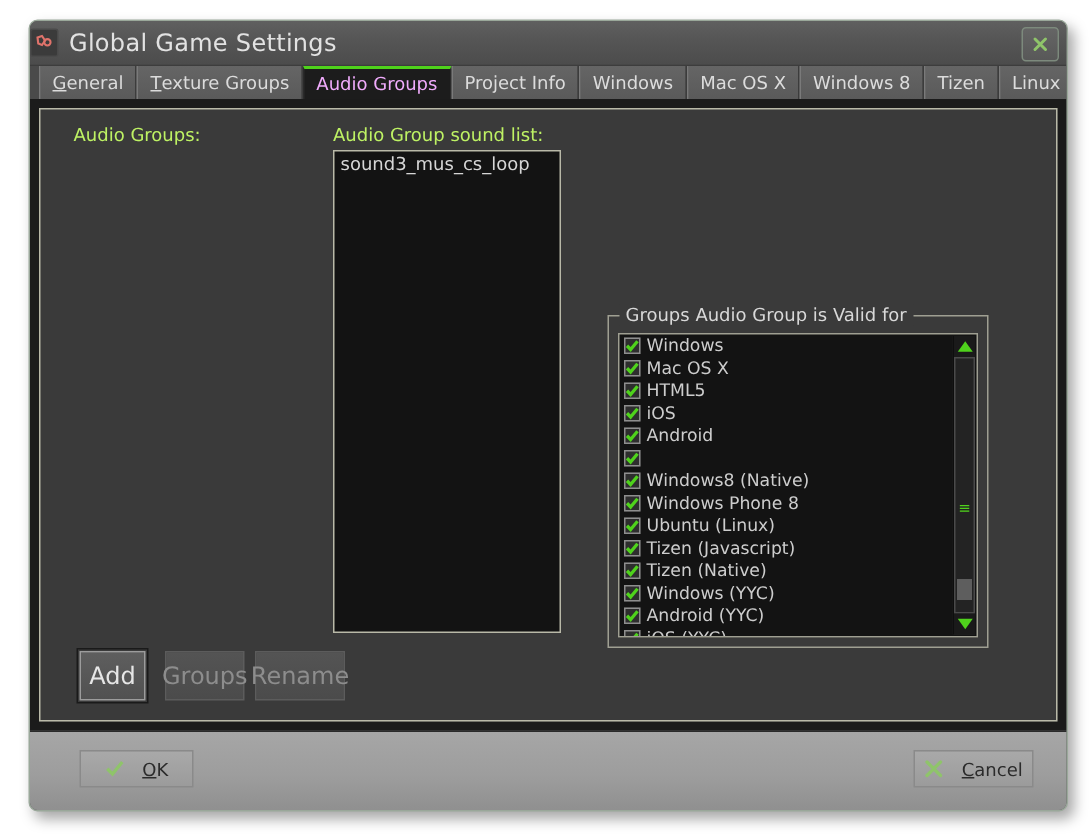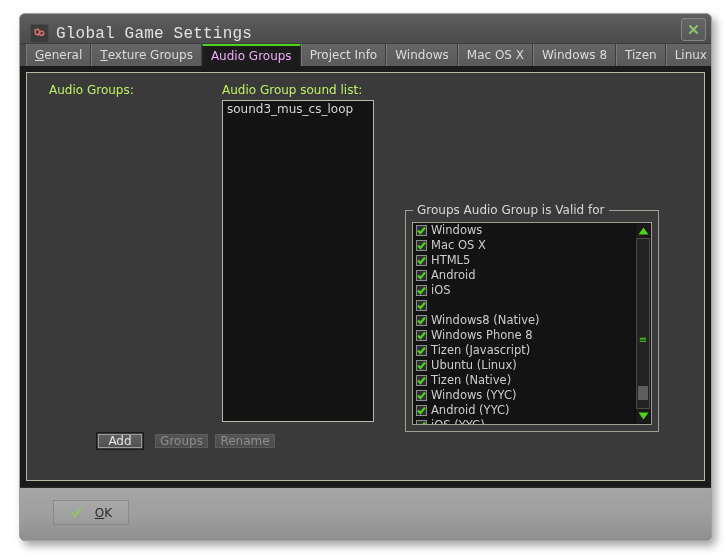--- a/index.html
+++ b/index.html
@@ -34,24 +34,23 @@
     overflow: hidden;
   }
 
   
   .titlebar {
     position: relative;
     height: 30px;
     background: linear-gradient(to bottom, #5f5f5f 0%, #555555 45%, #4c4c4c 100%);
     border-bottom: 1px solid #3d3d3d;
     display: flex;
-    align-items: flex-end;
-    padding-left: 10px;
-    box-sizing: border-box;
-    font-family: Liberation Mono, monospace;
+    align-items: center;
+    padding-left: 0;
+    box-sizing: border-box;
   }
   .app-icon {
     width: 17px;
     height: 17px;
     background: #3b3b3b;
     border: 1px solid #4a4a4a;
     border-radius: 2px;
     display: flex;
     align-items: center;
     justify-content: center;
@@ -253,30 +252,29 @@
     justify-content: center;
     color: #4fd21c;
     font-size: 10px;
     line-height: 9px;
     letter-spacing: 0;
   }
 
   
   .btn {
     position: absolute;
-    height: 14px;
-    display: flex;
-    align-items: center;
-    justify-content: center;
-    font-size: 12px;
+    height: 33px;
+    display: flex;
+    align-items: center;
+    justify-content: center;
+    font-size: 16px;
     background: linear-gradient(to bottom,#5e5e5e,#515151);
     border: 1px solid #6e6e6e;
     color: #e6e6e6;
     box-sizing: border-box;
-    margin-left: 45px;
   }
   .btn.focused {
     outline: 1px solid #1a1a1a;
     outline-offset: 1px;
     border: 1px solid #9c9c9c;
   }
   .btn.disabled {
     color: #8d8d8d;
     background: linear-gradient(to bottom,#545454,#4b4b4b);
     border: 1px solid #5c5c5c;
@@ -404,38 +402,38 @@
               </span>
               <span class="check-label">HTML5</span>
             </div>
 
             <div class="check-row">
               <span class="cbox">
                 <svg width="9" height="9" viewBox="0 0 9 9">
                     <path d="M1 4.5 L3.4 7 L8 1.5" stroke="#4fd21c" stroke-width="2.2" fill="none"></path>
                   </svg>
               </span>
+              <span class="check-label">iOS</span>
+            </div>
+
+            <div class="check-row">
+              <span class="cbox">
+                <svg width="9" height="9" viewBox="0 0 9 9">
+                    <path d="M1 4.5 L3.4 7 L8 1.5" stroke="#4fd21c" stroke-width="2.2" fill="none"></path>
+                  </svg>
+              </span>
               <span class="check-label">Android</span>
             </div>
 
             <div class="check-row">
               <span class="cbox">
                 <svg width="9" height="9" viewBox="0 0 9 9">
                     <path d="M1 4.5 L3.4 7 L8 1.5" stroke="#4fd21c" stroke-width="2.2" fill="none"></path>
                   </svg>
               </span>
-              <span class="check-label">iOS</span>
-            </div>
-
-            <div class="check-row">
-              <span class="cbox">
-                <svg width="9" height="9" viewBox="0 0 9 9">
-                    <path d="M1 4.5 L3.4 7 L8 1.5" stroke="#4fd21c" stroke-width="2.2" fill="none"></path>
-                  </svg>
-              </span>
             </div>
 
             <div class="check-row">
               <span class="cbox">
                 <svg width="9" height="9" viewBox="0 0 9 9">
                     <path d="M1 4.5 L3.4 7 L8 1.5" stroke="#4fd21c" stroke-width="2.2" fill="none"></path>
                   </svg>
               </span>
               <span class="check-label">Windows8 (Native)</span>
             </div>
@@ -448,30 +446,30 @@
               </span>
               <span class="check-label">Windows Phone 8</span>
             </div>
 
             <div class="check-row">
               <span class="cbox">
                 <svg width="9" height="9" viewBox="0 0 9 9">
                     <path d="M1 4.5 L3.4 7 L8 1.5" stroke="#4fd21c" stroke-width="2.2" fill="none"></path>
                   </svg>
               </span>
+              <span class="check-label">Ubuntu (Linux)</span>
+            </div>
+
+            <div class="check-row">
+              <span class="cbox">
+                <svg width="9" height="9" viewBox="0 0 9 9">
+                    <path d="M1 4.5 L3.4 7 L8 1.5" stroke="#4fd21c" stroke-width="2.2" fill="none"></path>
+                  </svg>
+              </span>
               <span class="check-label">Tizen (Javascript)</span>
-            </div>
-
-            <div class="check-row">
-              <span class="cbox">
-                <svg width="9" height="9" viewBox="0 0 9 9">
-                    <path d="M1 4.5 L3.4 7 L8 1.5" stroke="#4fd21c" stroke-width="2.2" fill="none"></path>
-                  </svg>
-              </span>
-              <span class="check-label">Ubuntu (Linux)</span>
             </div>
 
             <div class="check-row">
               <span class="cbox">
                 <svg width="9" height="9" viewBox="0 0 9 9">
                     <path d="M1 4.5 L3.4 7 L8 1.5" stroke="#4fd21c" stroke-width="2.2" fill="none"></path>
                   </svg>
               </span>
               <span class="check-label">Tizen (Native)</span>
             </div>
@@ -530,16 +528,22 @@
       </div>
     </div>
 
     <div class="footer">
       <div class="footer-btn" id="ok-button">
         <svg width="13" height="13" viewBox="0 0 13 13">
           <path d="M1.5 6.5 L5 10 L11.5 2" stroke="#8fc46a" stroke-width="2.2" fill="none"></path>
         </svg>
         <span><span class="u">O</span>K</span>
       </div>
+      <div class="footer-btn" id="cancel-button">
+        <svg width="13" height="13" viewBox="0 0 13 13">
+          <path d="M2 2 L11 11 M11 2 L2 11" stroke="#8fc46a" stroke-width="2.2" stroke-linecap="round"></path>
+        </svg>
+        <span><span class="u">C</span>ancel</span>
+      </div>
     </div>
 
   </div>
 </div>
 
 </body></html>

